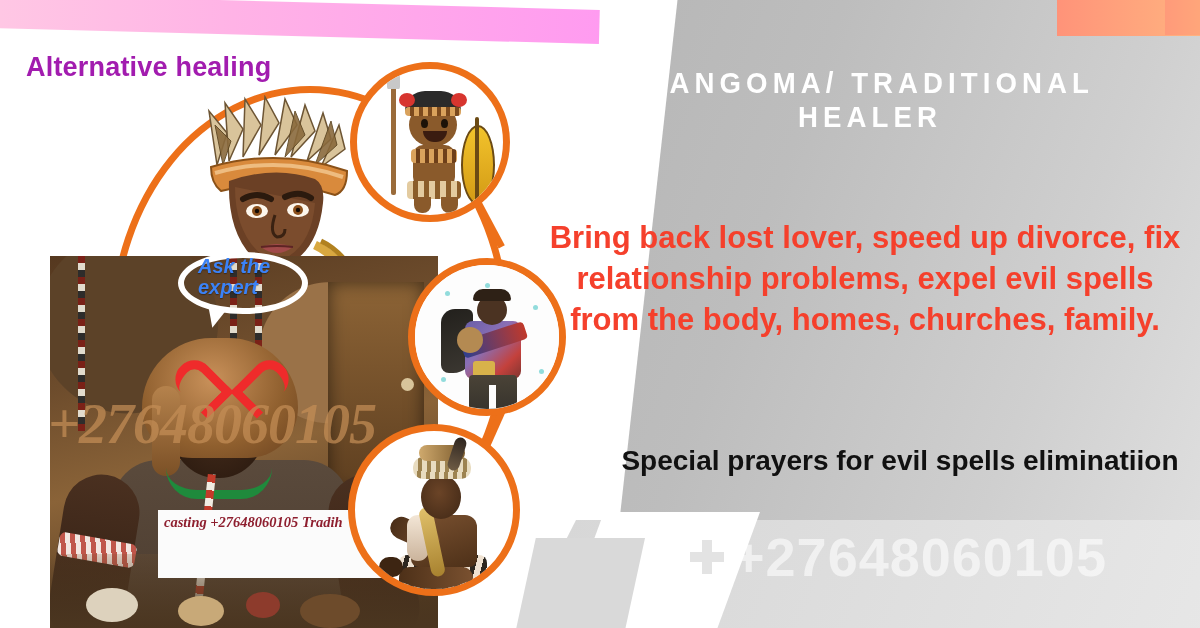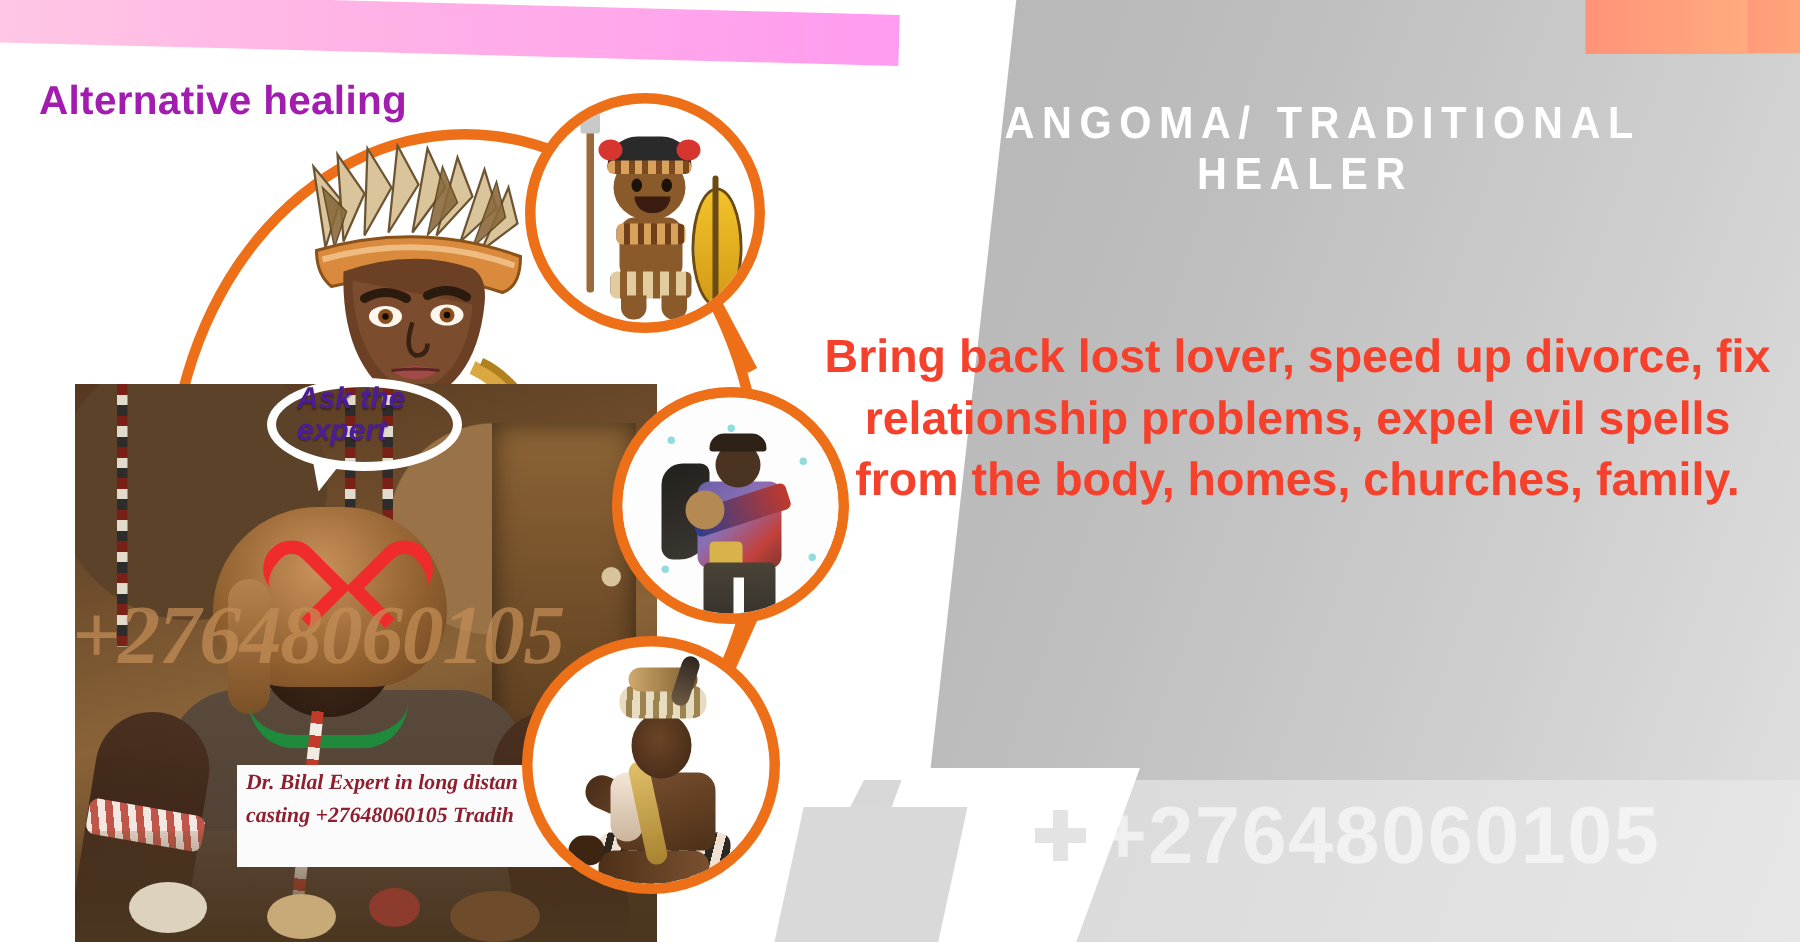--- a/index.html
+++ b/index.html
@@ -130,21 +130,21 @@
     border:6px solid #ffffff;border-radius:50%;
     box-sizing:border-box;
   }
   .bubble-tail{
     position:absolute;left:205px;top:306px;width:0;height:0;
     border-left:10px solid transparent;border-right:10px solid transparent;
     border-top:22px solid #ffffff;transform:rotate(14deg);
   }
   .bubble-text{
     position:absolute;left:198px;top:256px;width:108px;
-    color:#4c1d95;font-style:italic;font-weight:bold;font-size:20px;line-height:1.05;
+    color:#3b82f6;font-style:italic;font-weight:bold;font-size:20px;line-height:1.05;
     text-shadow:0 1px 1px rgba(0,0,0,.35);
   }
 
   
   .heart{
     position:absolute;left:196px;top:336px;width:74px;height:66px;
   }
   .heart:before,.heart:after{
     content:"";position:absolute;top:0;width:38px;height:56px;
     border:9px solid #ef2b2b;border-radius:24px 24px 0 0;box-sizing:border-box;
@@ -374,21 +374,20 @@
 
   <div class="bubble"></div>
   <div class="bubble-tail"></div>
   <div class="bubble-text">Ask the expert</div>
 
   <div class="heart"></div>
 
   <div class="photo-number">+27648060105</div>
 
   <div class="caption-box">
-    <p>Dr. Bilal Expert in long distan</p>
     <p>casting +27648060105 Tradih</p>
   </div>
 
   <div class="connector cn1"></div>
   <div class="connector cn2"></div>
 
   <div class="circ c1">
     <div class="w-spear"></div>
     <div class="w-shield"></div>
     <div class="w-torso"></div>
@@ -430,15 +429,16 @@
     <div class="k-hand"></div>
     <div class="k-fur"></div>
     <div class="k-sash"></div>
     <div class="k-head"></div>
     <div class="k-crown"></div>
     <div class="k-plume"></div>
   </div>
 
   <div class="kicker">SANGOMA/ TRADITIONAL HEALER</div>
   <div class="redblock">Bring back lost lover, speed up divorce, fix relationship problems, expel evil spells from the body, homes, churches, family.</div>
+  <div class="blackblock">Special prayers for  evil spells eliminatiion</div>
   <div class="ghostnum">+27648060105</div>
 
 </div>
 
 </body></html>

